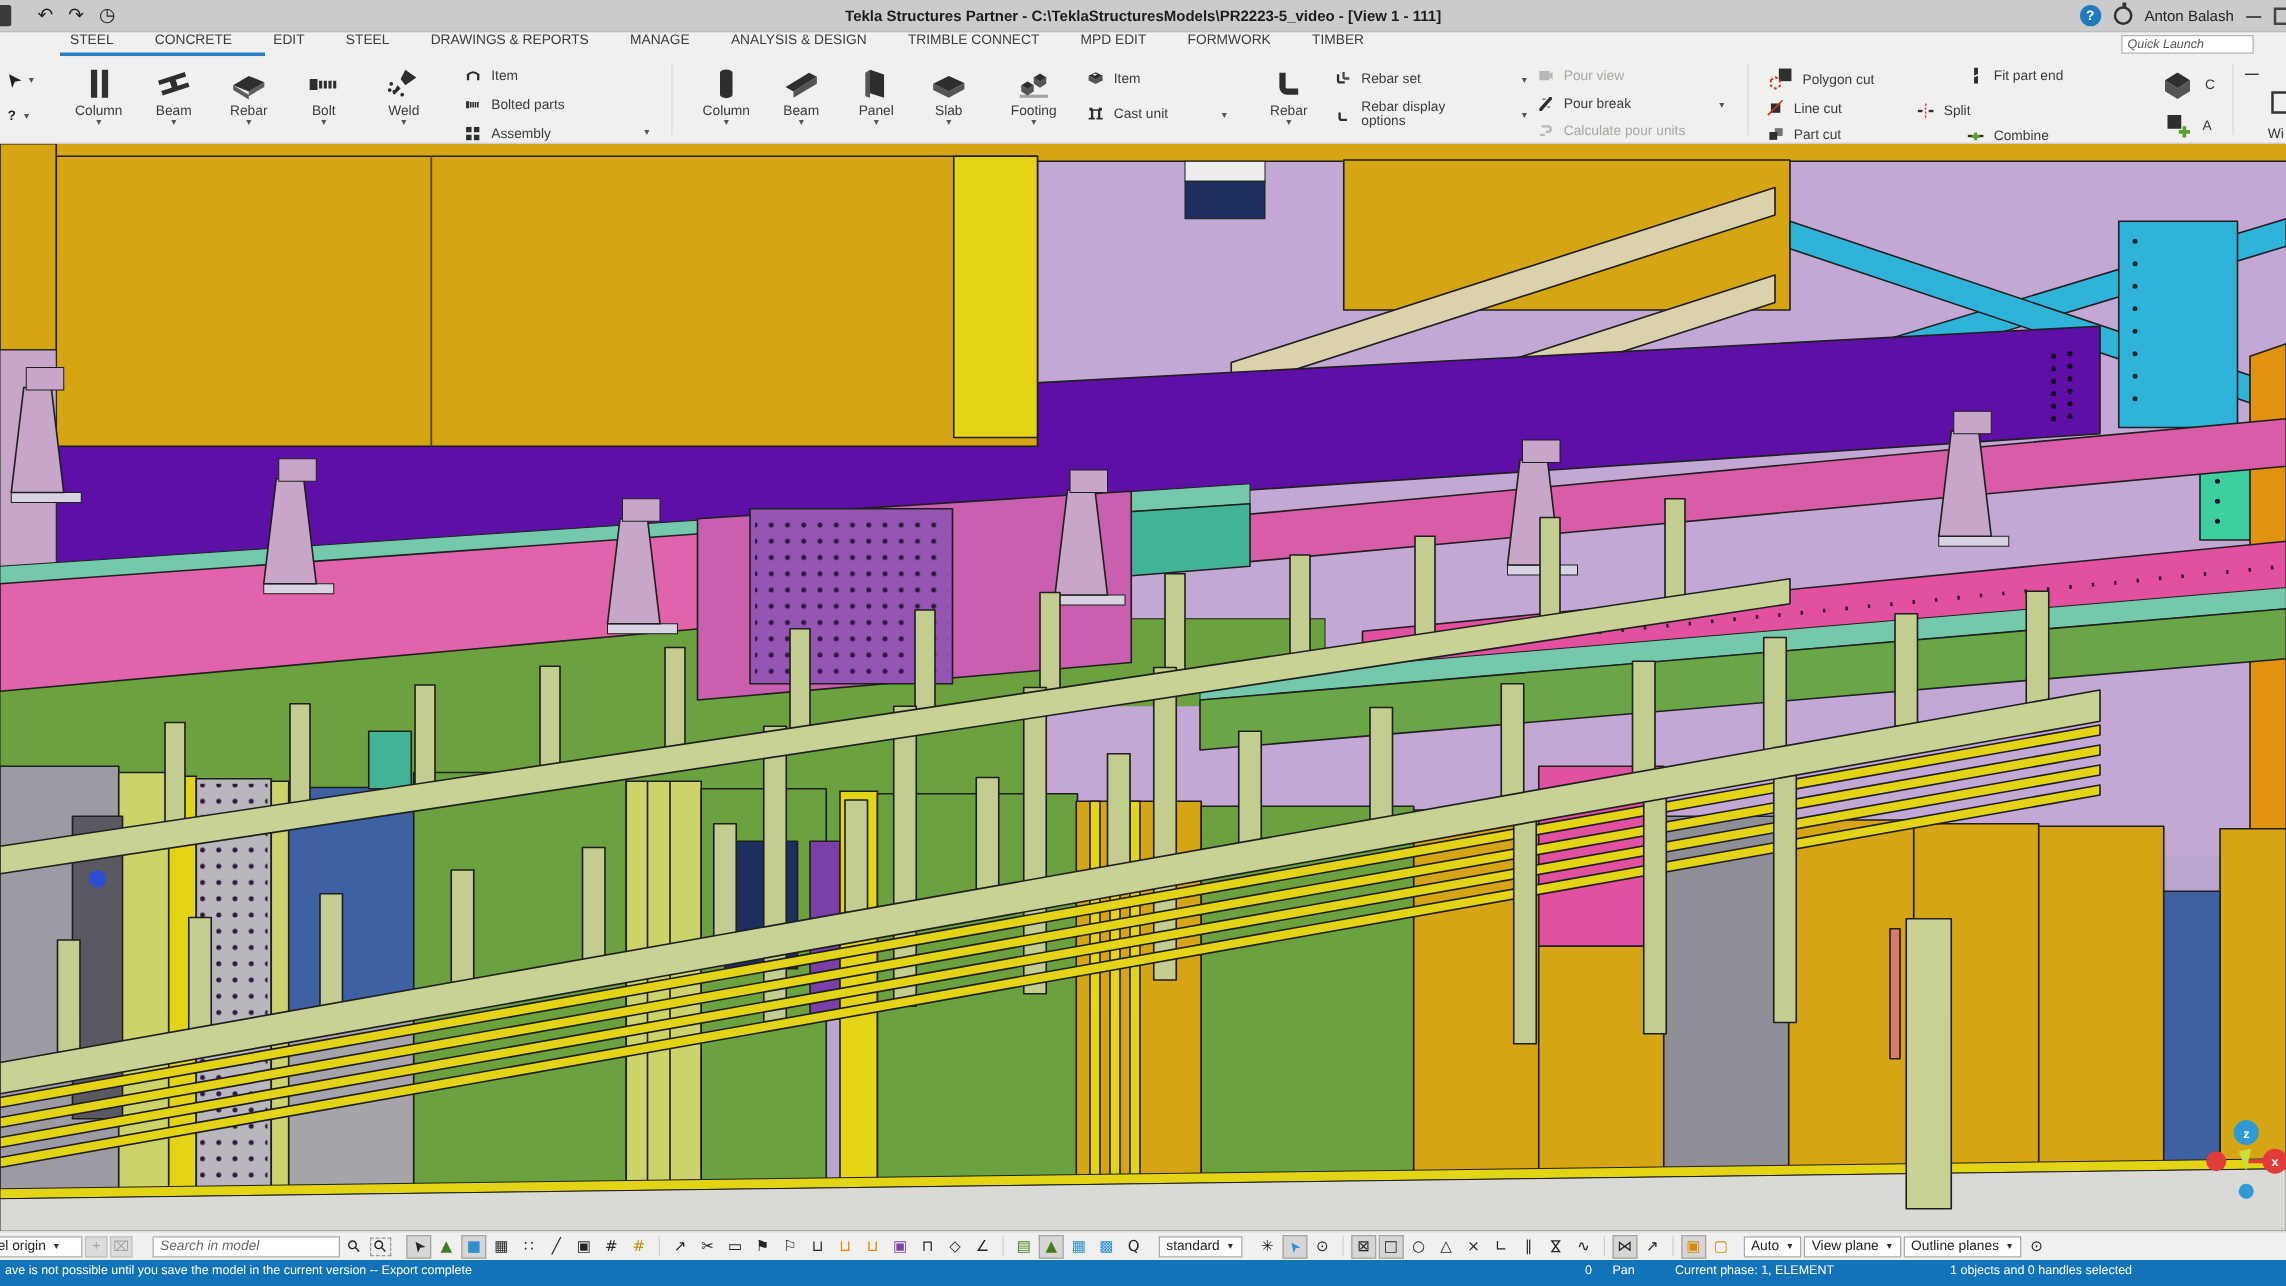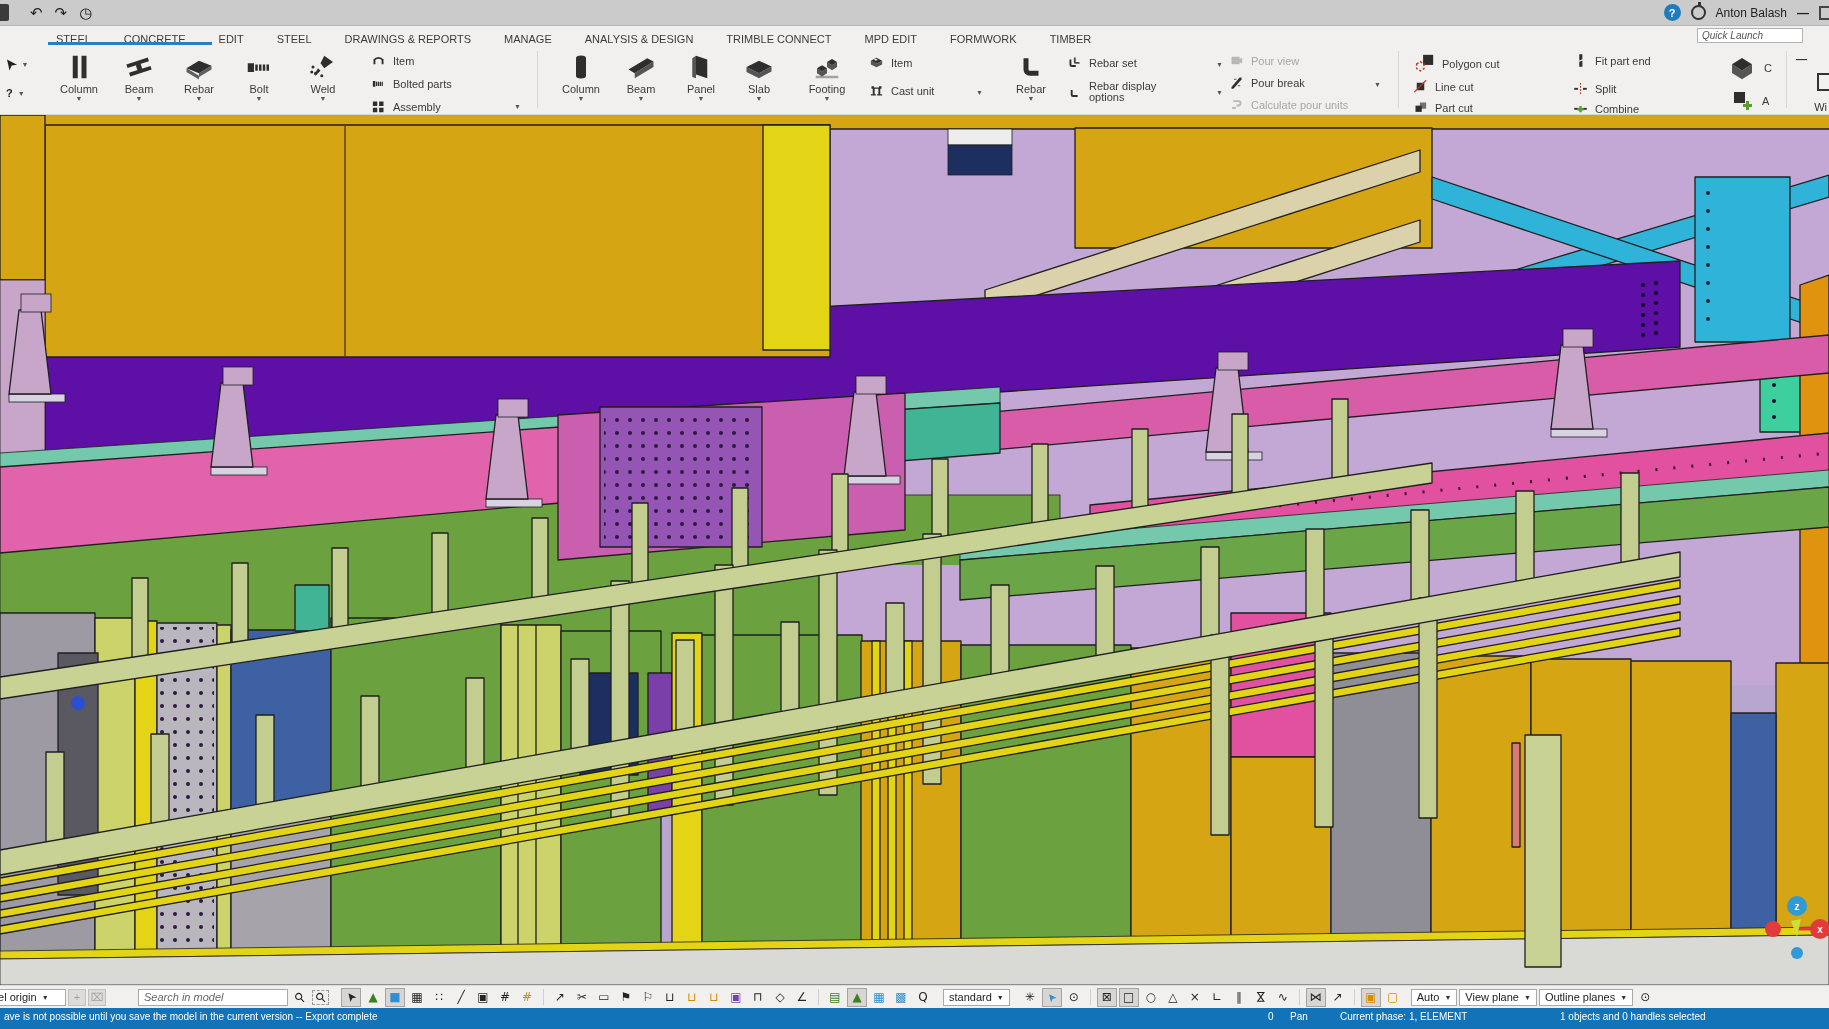--- a/index.html
+++ b/index.html
@@ -10,21 +10,21 @@
   .tb-icons span{cursor:pointer;line-height:1}
   .saved-partial{position:absolute;left:-7px;top:4px;width:16px;height:17px;background:#3a3a3a;border-radius:2px}
   .win-title{position:absolute;left:0;right:0;text-align:center;font-size:12px;font-weight:bold;color:#1c1c1c}
   .tb-right{position:absolute;right:10px;display:flex;align-items:center;gap:10px;font-size:12px;color:#222}
   .help-circle{width:17px;height:17px;border-radius:50%;background:#1f7bbf;color:#fff;font-weight:bold;font-size:11px;display:flex;align-items:center;justify-content:center}
   .stopwatch{width:15px;height:15px;border:2px solid #333;border-radius:50%;position:relative}
   .stopwatch i{position:absolute;left:5px;top:-5px;width:3px;height:4px;background:#333}
   .minimize{font-weight:bold;letter-spacing:0}
   .win-partial{width:14px;height:14px;border:2px solid #444;margin-right:-14px}
   
-  .tabbar{height:19px;background:var(--p-chromeBg);position:relative;display:flex;align-items:flex-end;gap:33px;padding-left:56px;font-size:11px;color:#3b3b3b}
+  .tabbar{height:19px;background:var(--p-chromeBg);position:relative;display:flex;align-items:flex-start;gap:33px;padding-left:56px;font-size:11px;color:#3b3b3b}
   .tab{cursor:pointer;white-space:nowrap}
   .tab-underline{position:absolute;left:48px;bottom:0;width:164px;height:3px;background:var(--p-accent)}
   .quicklaunch{position:absolute;right:26px;top:2px;width:106px;height:15px;border:1px solid #b5b3b1;background:#fff;font-size:10px;padding:0 4px;color:#444}
   .quicklaunch::placeholder{font-style:italic;color:#555}
   
   .ribbon{height:70px;background:var(--p-chromeBg);position:relative;border-bottom:1px solid #d8d6d4;font-size:11px;color:#3a3a3a}
   .rbig{position:absolute;top:6px;width:58px;text-align:center;cursor:pointer}
   .rbig svg{display:block;margin:0 auto;width:30px;height:32px;fill:#2e2e2e}
   .rlabel{display:block;font-size:11px;line-height:12px}
   .caret{font-size:7px;color:#555;line-height:7px;display:block}
@@ -42,21 +42,21 @@
   
   .viewport{height:870px;position:relative;background:#b9a6cf;overflow:hidden}
   .viewport svg{display:block}
   .ol{stroke:#1f1f1f;stroke-width:1.3;stroke-linejoin:round}
   .olthin{stroke:#1f1f1f;stroke-width:.8}
   
   .tbar{height:23px;background:var(--p-chromeBg);display:flex;align-items:center;gap:2px;font-size:11px;border-top:1px solid #dcdad8;position:relative}
   .dd{height:17px;background:#fff;border:1px solid #a9a9a9;display:flex;align-items:center;gap:5px;padding:0 5px;font-size:11px;color:#222;cursor:pointer;white-space:nowrap;flex:none}
   .dd .caret2{font-size:7px;color:#333}
   .gbtn{width:18px;height:17px;background:#dddcda;border:1px solid #c2c0be;color:#a5a3a1;display:flex;align-items:center;justify-content:center;font-size:11px;flex:none}
-  .searchbox{width:150px;height:17px;border:1px solid #a9a9a9;background:#fff;font-size:11px;padding:0 5px;color:#333;flex:none;margin-left:30px}
+  .searchbox{width:150px;height:17px;border:1px solid #a9a9a9;background:#fff;font-size:11px;padding:0 5px;color:#333;flex:none;margin-left:14px}
   .searchbox::placeholder{font-style:italic;color:#666}
   .tb{width:20px;height:19px;display:flex;align-items:center;justify-content:center;border:1px solid transparent;background:transparent;font-size:12px;color:#242424;padding:0;cursor:pointer;flex:none;font-family:"DejaVu Sans",sans-serif}
   .tb.pressed{background:#d7d6d4;border-color:#a5a4a2}
   .tsep{width:1px;height:16px;background:#d2d0ce;margin:0 4px;flex:none}
   .c-green{color:#3f7d1e}.c-blue{color:#2f8fd0}.c-orange{color:#d98a00}.c-purple{color:#7a3fa8}.c-amber{color:#c79110}
   .rot90{transform:rotate(90deg)}
   .mag{transform:rotate(-45deg);font-size:13px}
   
   .statusbar{height:21px;background:var(--p-statusBlue);color:#fff;font-size:10px;position:relative}
   .statusbar span{position:absolute;top:3px;white-space:nowrap}
@@ -64,20 +64,21 @@
 </head>
 <body>
 
 <div class="titlebar">
   <div class="saved-partial"></div>
   <div class="tb-icons">
     <span>↶</span>
     <span>↷</span>
     <span>◷</span>
   </div>
+  <div class="win-title">Tekla Structures Partner - C:\TeklaStructuresModels\PR2223-5_video  - [View 1 - 111]</div>
   <div class="tb-right">
     <span class="help-circle">?</span>
     <span class="stopwatch">
         <i></i>
       </span>
     <span>Anton Balash</span>
     <span class="minimize">—</span>
     <span class="win-partial"></span>
   </div>
 </div>
@@ -302,21 +303,21 @@
         <rect x="11" y="4" width="10" height="10" opacity=".65"></rect>
       </svg>
     <span>Part cut</span>
   </div>
   <div class="rsm" style="left:1572px;top:8px">
     <svg viewBox="0 0 24 24">
         <path d="M10 2h5v8l-5 2zM10 14l5-2v10h-5z"></path>
       </svg>
     <span>Fit part end</span>
   </div>
-  <div class="rsm" style="left:1572px;top:36px">
+  <div class="rsm" style="left:1532px;top:36px">
     <svg viewBox="0 0 24 24">
         <rect x="2" y="11" width="6" height="3"></rect>
         <rect x="16" y="11" width="6" height="3"></rect>
         <path d="M12 3v18" stroke="#c0392b" stroke-width="1.6" stroke-dasharray="3 2" fill="none"></path>
       </svg>
     <span>Split</span>
   </div>
   <div class="rsm" style="left:1572px;top:56px">
     <svg viewBox="0 0 24 24">
         <rect x="2" y="11" width="6" height="3"></rect>

